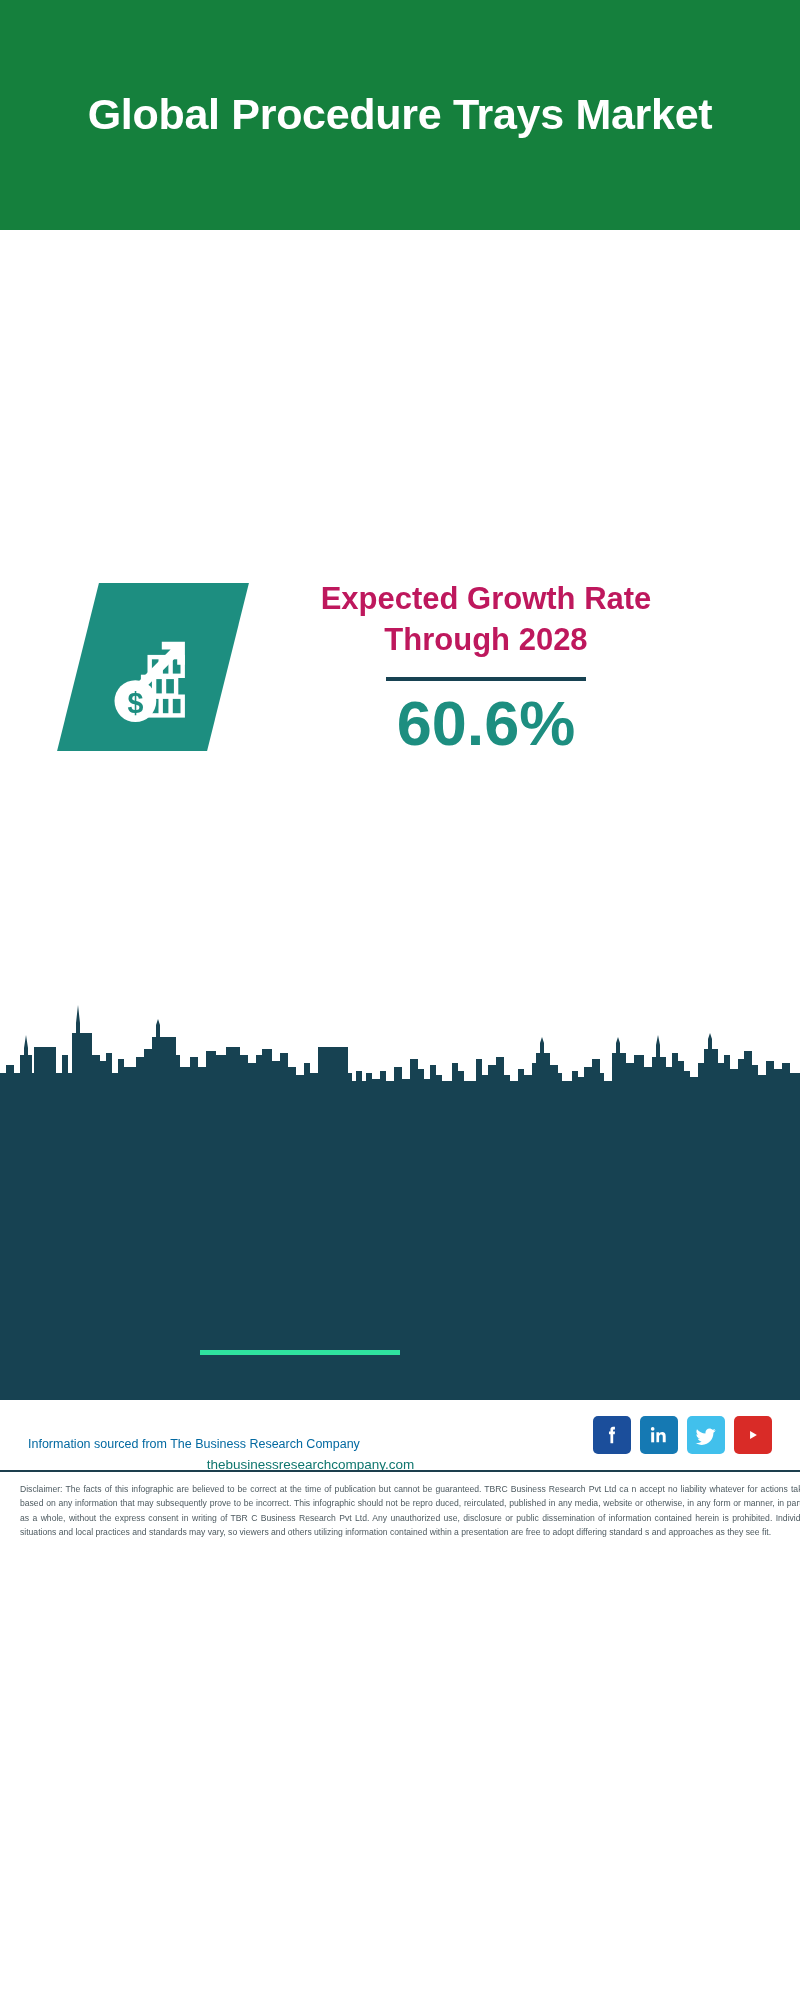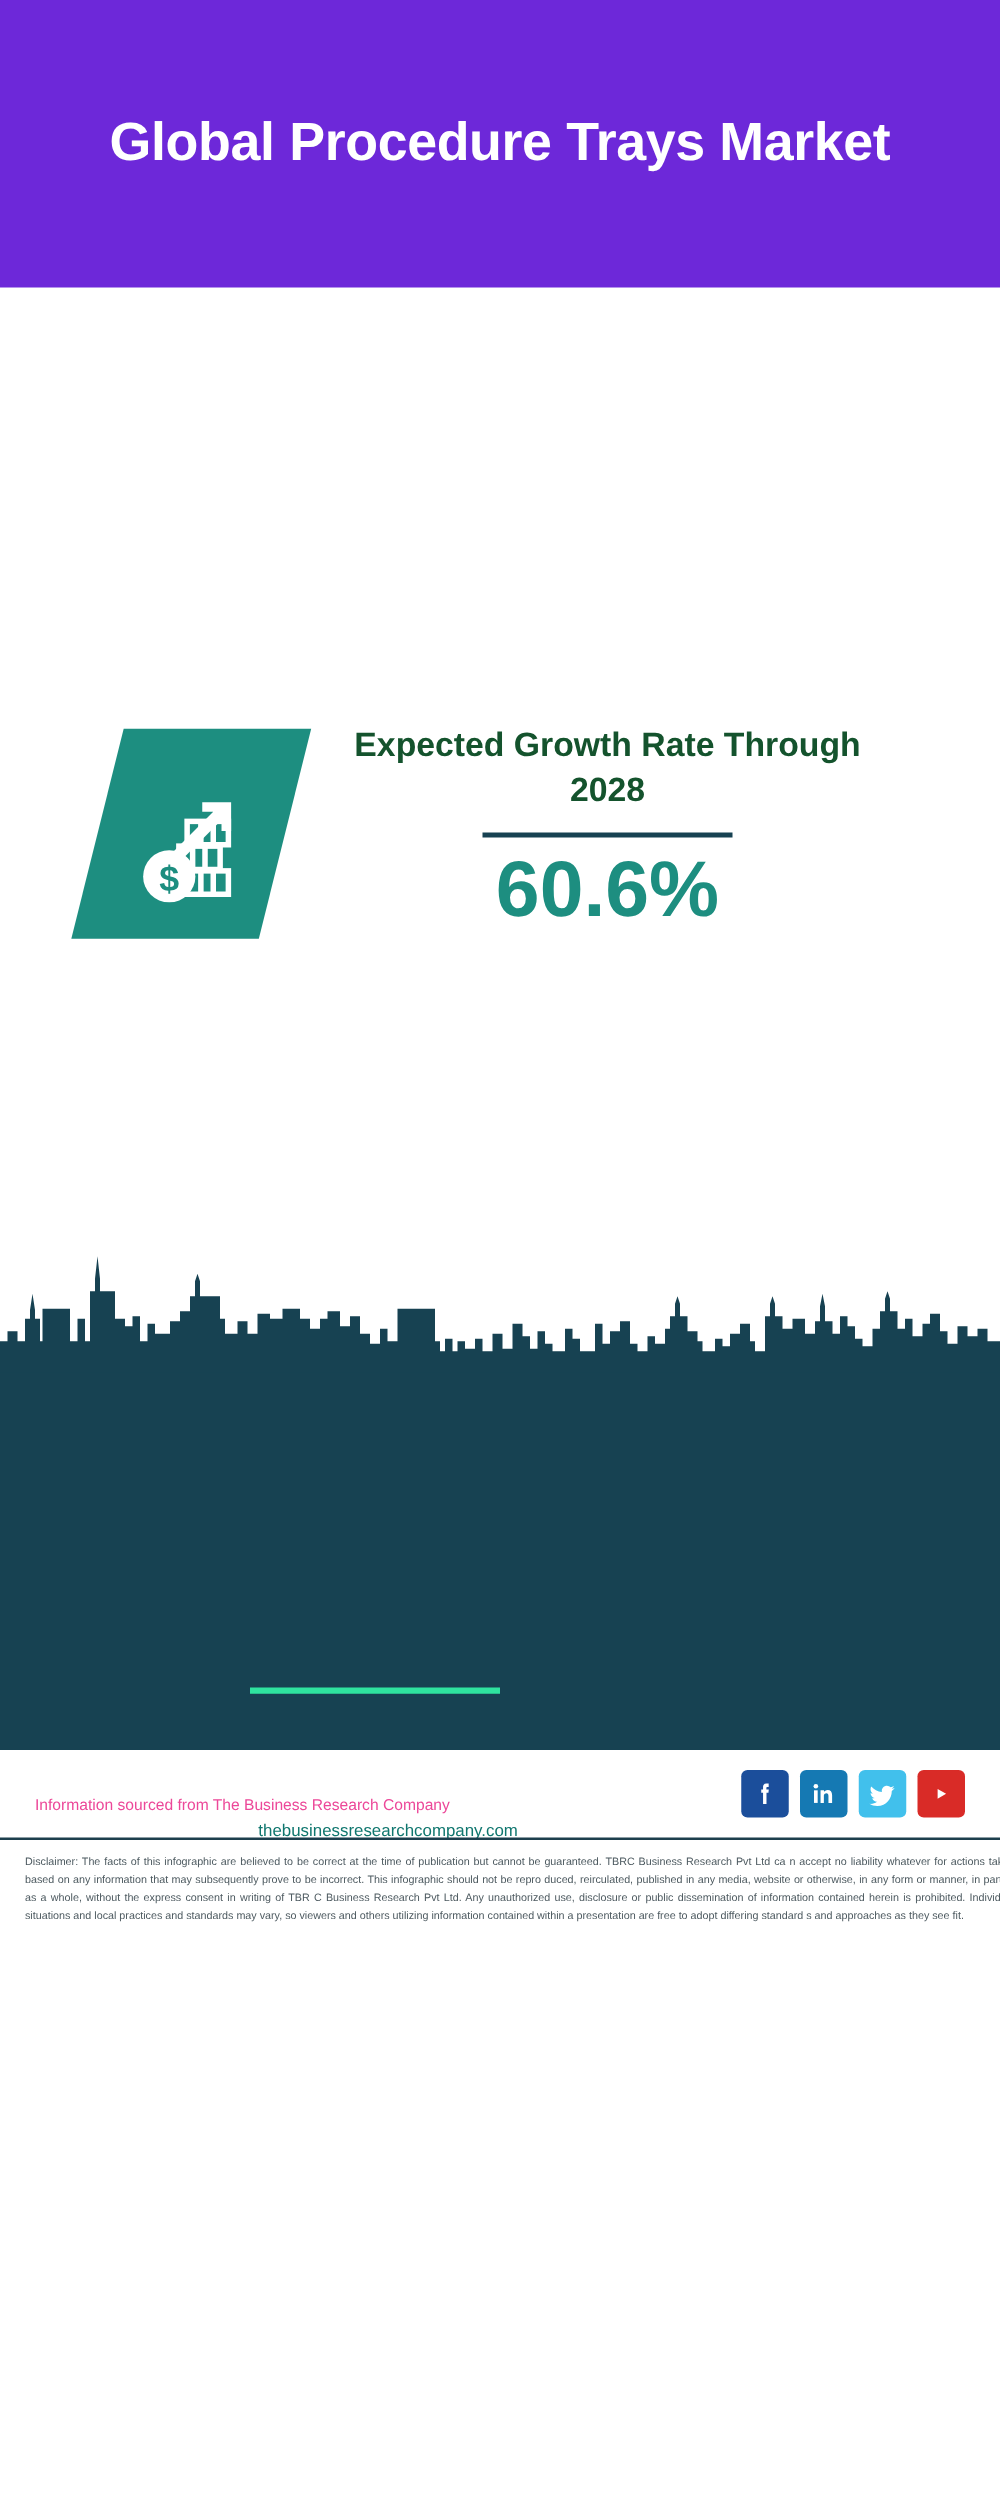--- a/index.html
+++ b/index.html
@@ -9,21 +9,21 @@
     font-family: "Liberation Sans", sans-serif;
     background:#ffffff;
     overflow:hidden;
     position:relative;
   }
   .page { width:800px; height:2000px; position:relative; }
 
   
   .header {
     position:absolute; left:0; top:0; width:800px; height:230px;
-    background:#6d28d9;
+    background:#15803d;
     display:flex; align-items:center; justify-content:center;
   }
   .header h1 {
     color:#ffffff; font-size:43px; font-weight:bold; line-height:1.28;
     text-align:center; letter-spacing:-0.3px; width:700px;
   }
 
   
   .white-mid {
     position:absolute; left:0; top:250px; width:800px; height:840px;
@@ -36,21 +36,21 @@
     position:absolute;
     background:#1d8e80;
     transform: skewX(-14deg);
     display:flex; align-items:center; justify-content:center;
   }
   .para-1 { left:78px; top:298px; width:150px; height:168px; }
   .icon-money { width:110px; height:110px; transform: skewX(14deg); }
 
   .stat1-text { position:absolute; left:266px; top:294px; width:440px; text-align:center; }
   .stat-label {
-    color:#14532d; font-size:27px; font-weight:bold; line-height:1.32;
+    color:#be185d; font-size:31px; font-weight:bold; line-height:1.32;
   }
   .divider-dark { width:200px; height:4px; background:#174252; margin:16px auto 0; }
   .stat-value-teal {
     color:#1d8e80; font-size:63px; font-weight:bold; margin-top:8px; line-height:1.1;
   }
 
   
   .stat2 { position:absolute; left:0; top:560px; width:800px; height:230px; }
   .stat2-text { position:absolute; left:48px; top:565px; width:400px; text-align:center; }
   .para-2 { left:395px; top:585px; width:190px; height:168px; }
@@ -78,21 +78,21 @@
   .region-sec { position:absolute; left:0; top:1390px; width:800px; height:180px; }
   .src-band {
     position:absolute; left:0; top:1400px; width:800px; height:70px;
     background:#ffffff;
   }
   .src-inner {
     position:absolute; left:0; top:1402px; width:800px; height:66px;
     display:flex; align-items:center; padding:0 28px;
   }
   .src-textblock { flex:1; }
-  .src-line1 { color:#ec4899; font-size:12.5px; line-height:1.5;margin-top:40px; }
+  .src-line1 { color:#0369a1; font-size:12.5px; line-height:1.5;margin-top:40px; }
   .src-line2 { color:#0f766e; font-size:13.5px; line-height:1.6;text-align:center; }
   .socials { display:flex; gap:9px; align-items:center; }
   .soc {
     width:38px; height:38px; border-radius:5px;
     display:flex; align-items:center; justify-content:center;
   }
   .soc svg { display:block; }
   .soc-fb { background:#1b4e9b; }
   .soc-li { background:#1579b3; }
   .soc-tw { background:#41c0ec; }

